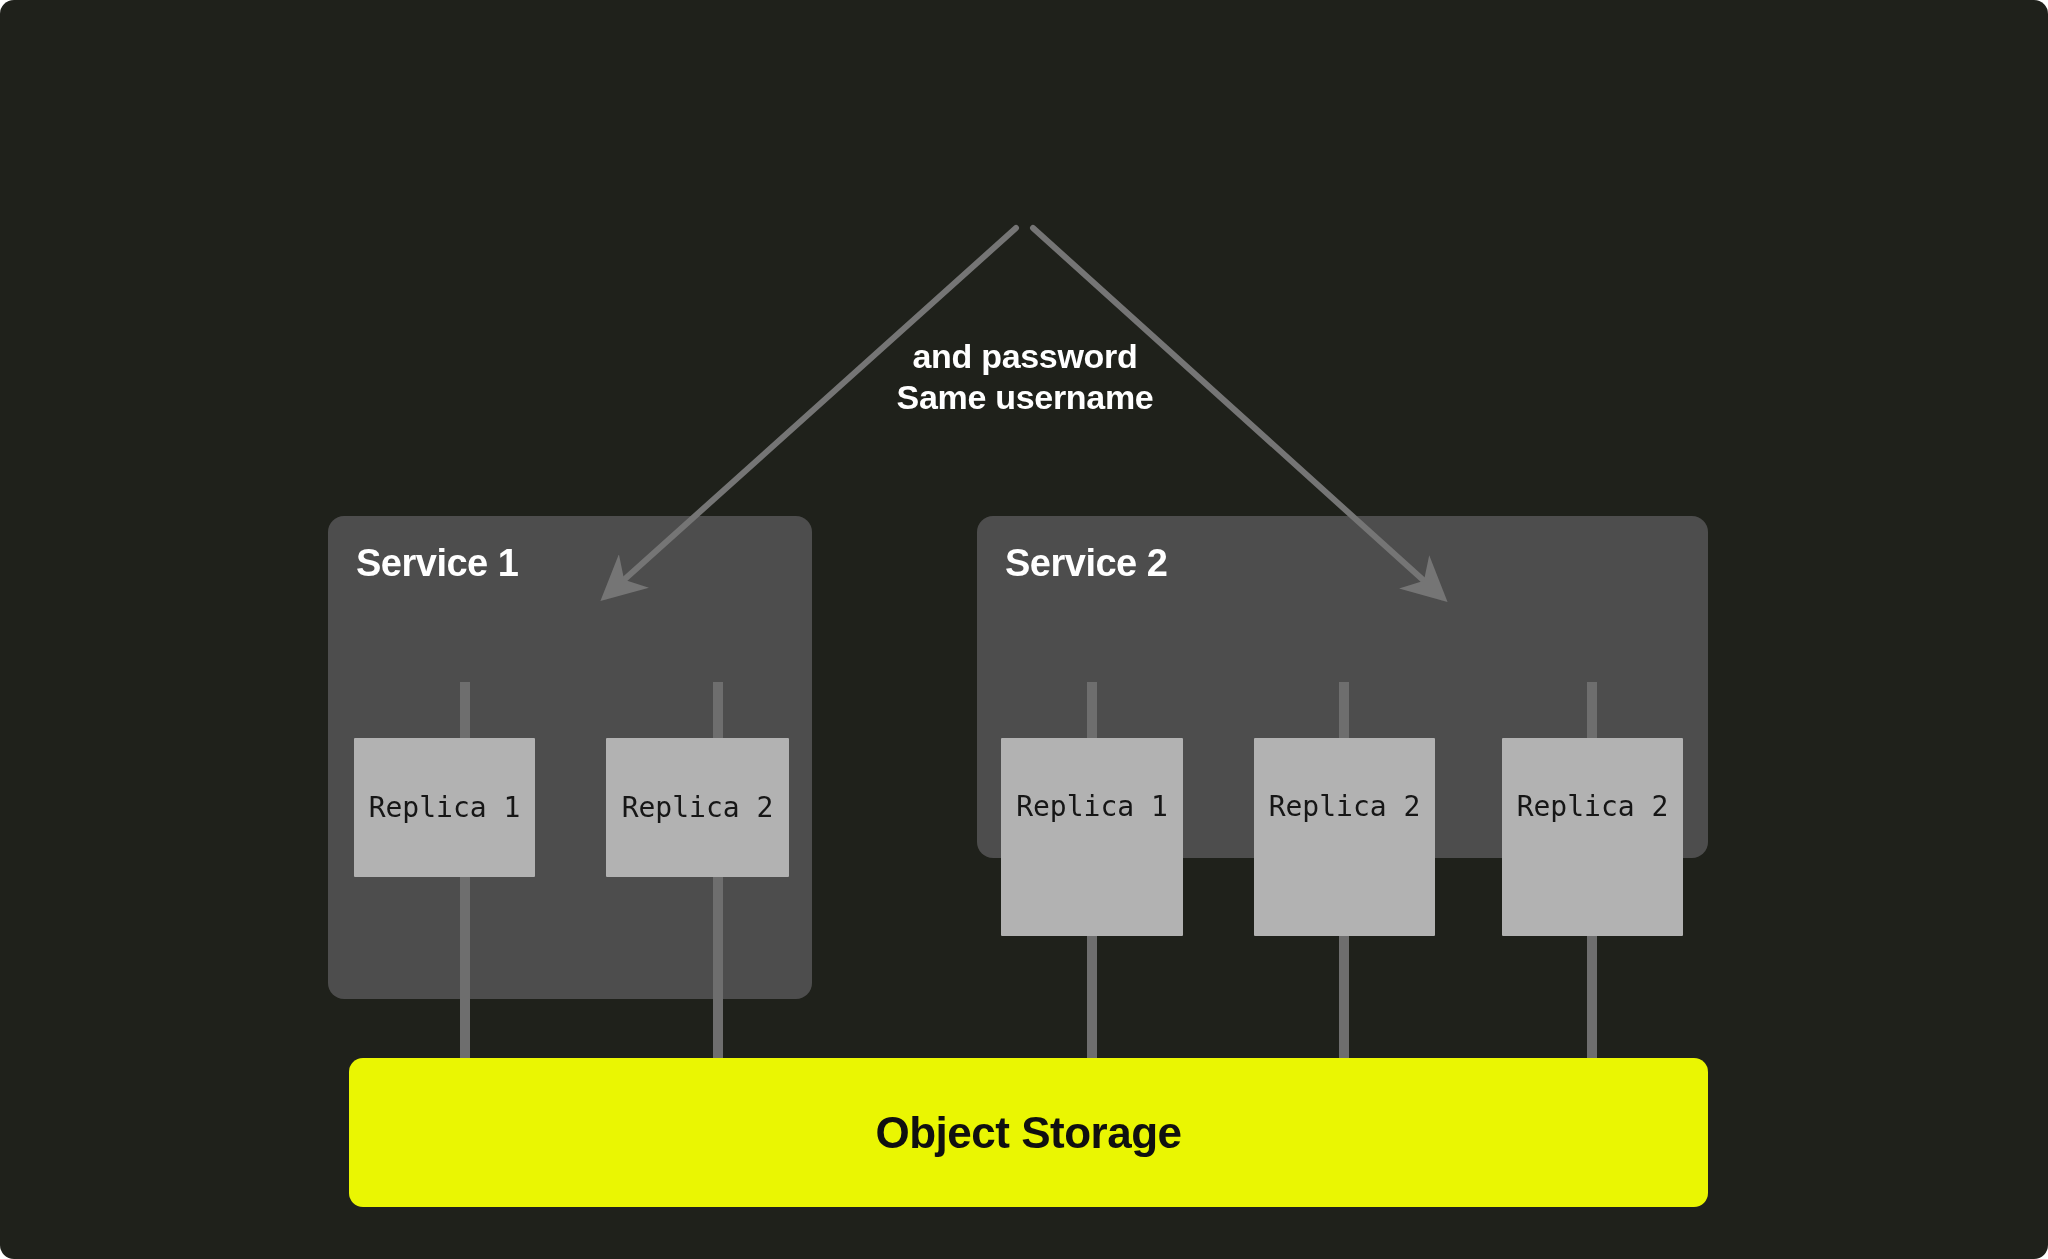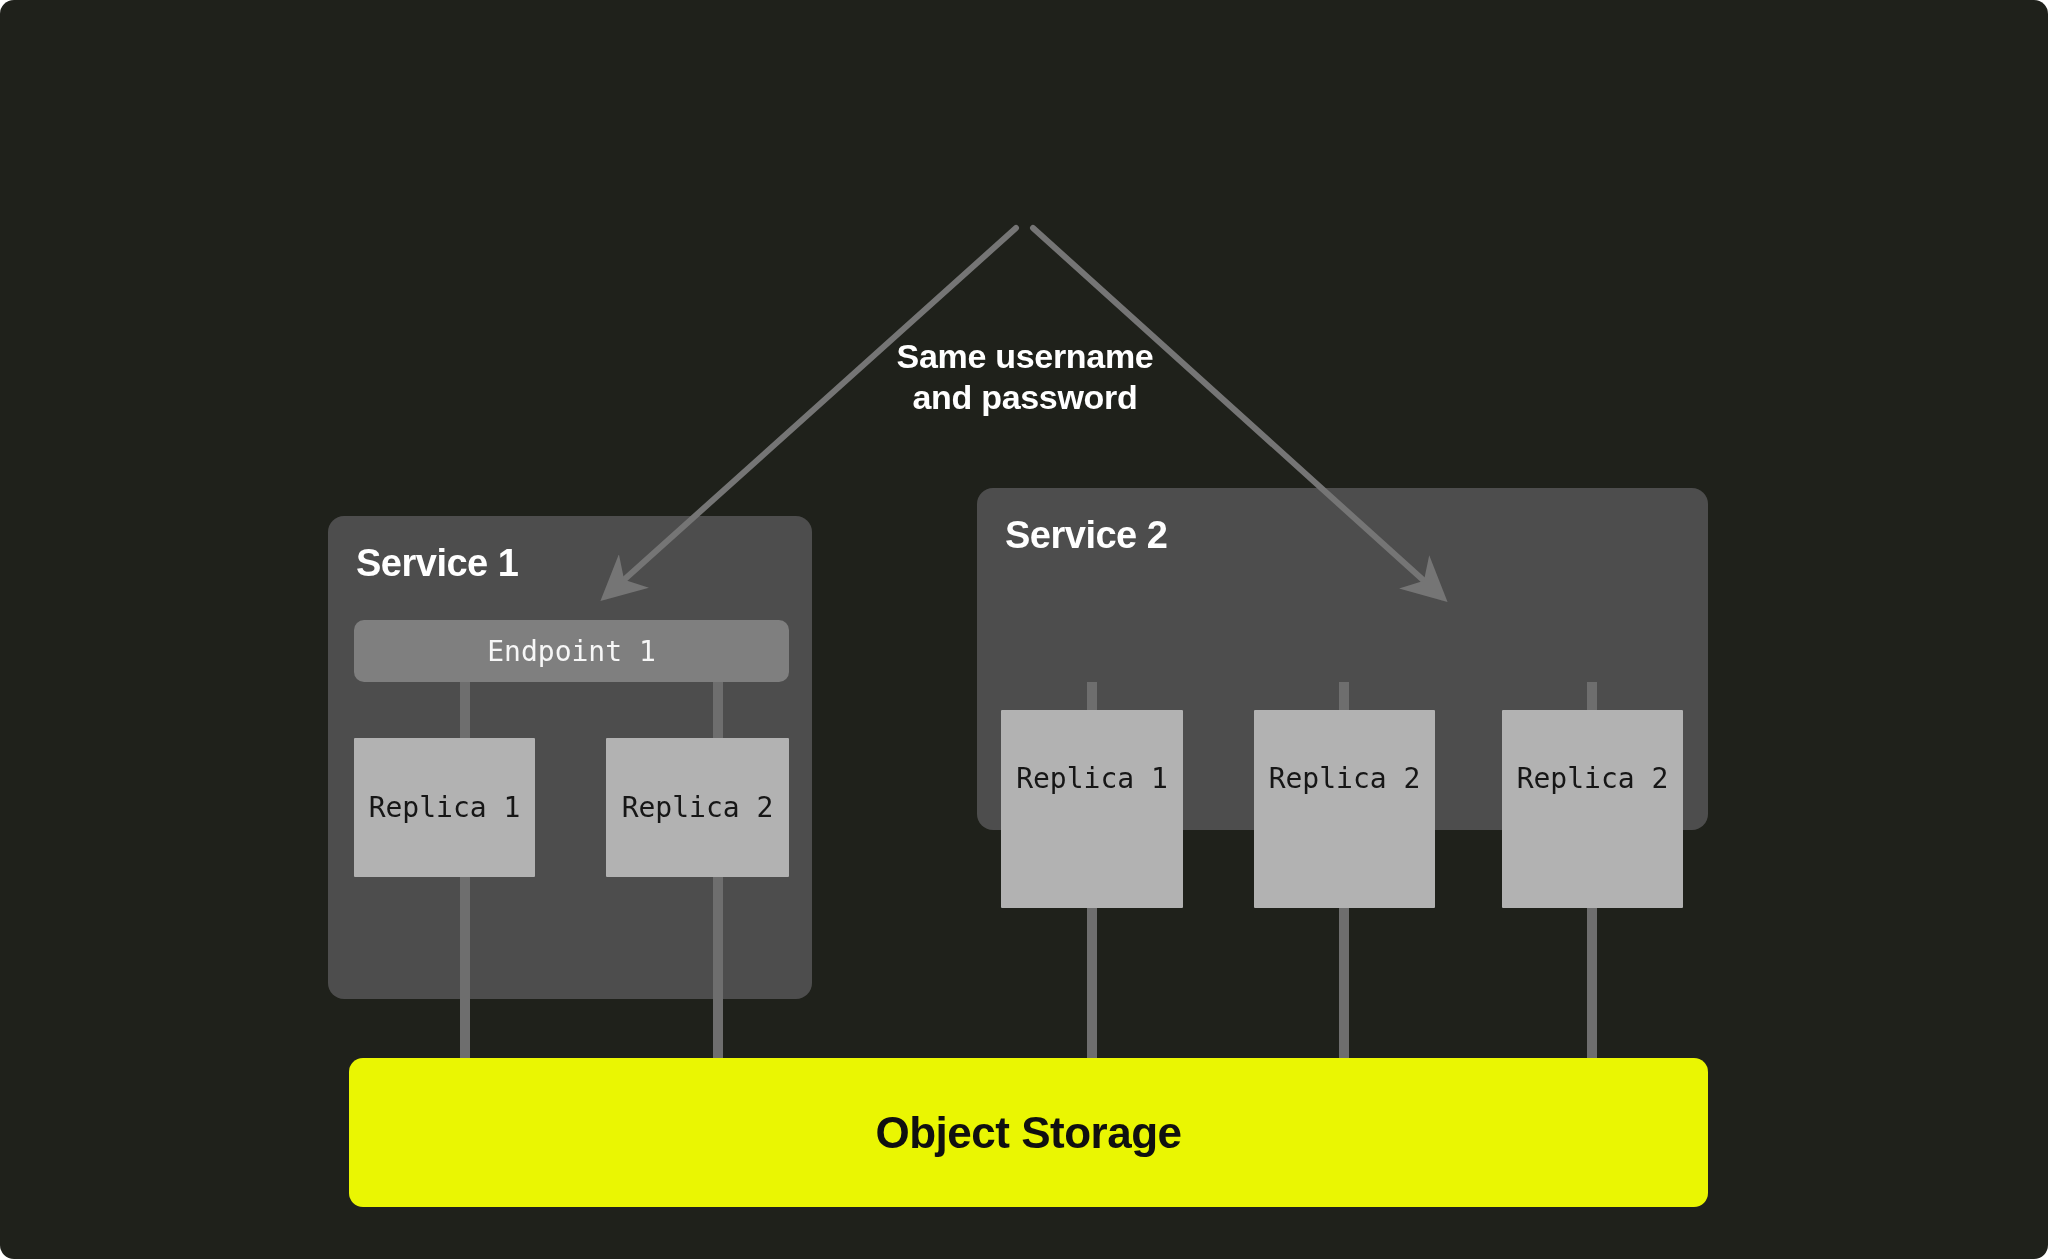--- a/index.html
+++ b/index.html
@@ -17,21 +17,21 @@
               color:#ffffff;font-size:34px;font-weight:bold;line-height:1.22;letter-spacing:-0.3px;}
 
   
   .overlay{position:absolute;left:0;top:0;z-index:1;pointer-events:none;}
   .conn{stroke:var(--line,#6e6e6e);stroke-width:10;}
   .arrow{stroke:var(--arrow,#757575);stroke-width:6;stroke-linecap:round;}
 
   
   .service{position:absolute;background:var(--service,#4d4d4d);border-radius:16px;}
   .service-1{left:328px;top:516px;width:484px;height:483px;}
-  .service-2{left:977px;top:488px;width:731px;height:342px;}
+  .service-2{left:977px;top:516px;width:731px;height:342px;}
   .service-title{position:absolute;left:28px;top:26px;color:#ffffff;font-size:38px;
                  font-weight:bold;letter-spacing:-0.5px;}
   .endpoint{position:absolute;left:26px;right:23px;top:104px;height:62px;
             background:var(--endpoint,#7f7f7f);border-radius:10px;
             display:flex;align-items:center;justify-content:center;
             font-family:"DejaVu Sans Mono", monospace;font-size:28px;color:#f7f7f7;}
 
   
   .replica{position:absolute;z-index:2;background:var(--replica,#b2b2b2);border-radius:1px;
            display:flex;justify-content:center;
@@ -69,27 +69,26 @@
       <line class="conn" x1="1092" y1="682" x2="1092" y2="1062"></line>
       <line class="conn" x1="1344" y1="682" x2="1344" y2="1062"></line>
       <line class="conn" x1="1592" y1="682" x2="1592" y2="1062"></line>
 
       <line class="arrow" x1="1016" y1="228" x2="606" y2="596" marker-end="url(#arrowhead)"></line>
       <line class="arrow" x1="1033" y1="228" x2="1442" y2="597" marker-end="url(#arrowhead)"></line>
     </svg>
 
 
     <div class="annotation">
+      <div>and password</div>
       <div>Same username</div>
-      <div>and password</div>
     </div>
 
     <div class="service service-1">
       <div class="service-title">Service 1</div>
-      <div class="endpoint">Endpoint 1</div>
       <div class="replica s1-r1">Replica 1</div>
       <div class="replica s1-r2">Replica 2</div>
     </div>
 
     <div class="service service-2">
       <div class="service-title">Service 2</div>
       <div class="replica s2-r1">Replica 1</div>
       <div class="replica s2-r2">Replica 2</div>
       <div class="replica s2-r3">Replica 2</div>
     </div>

